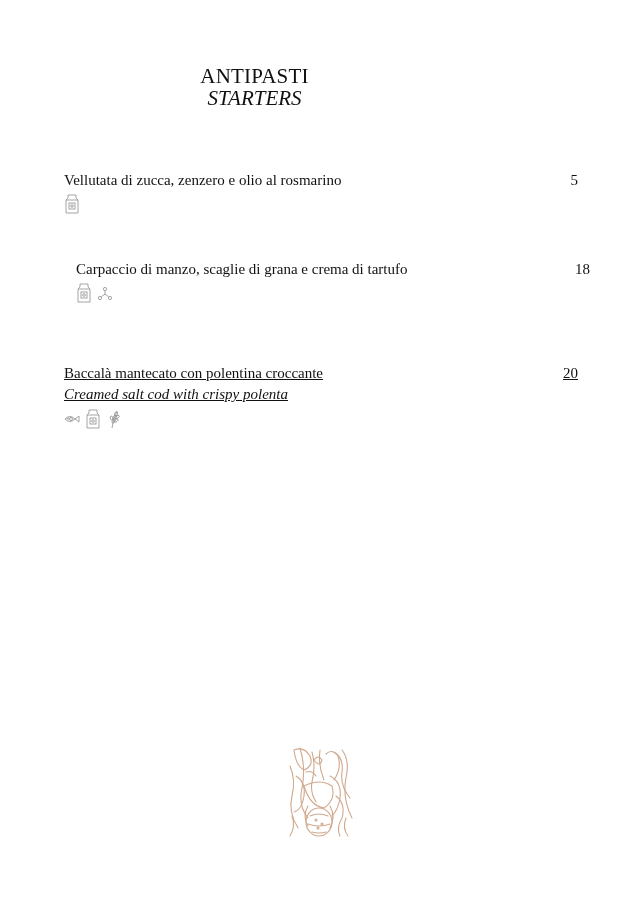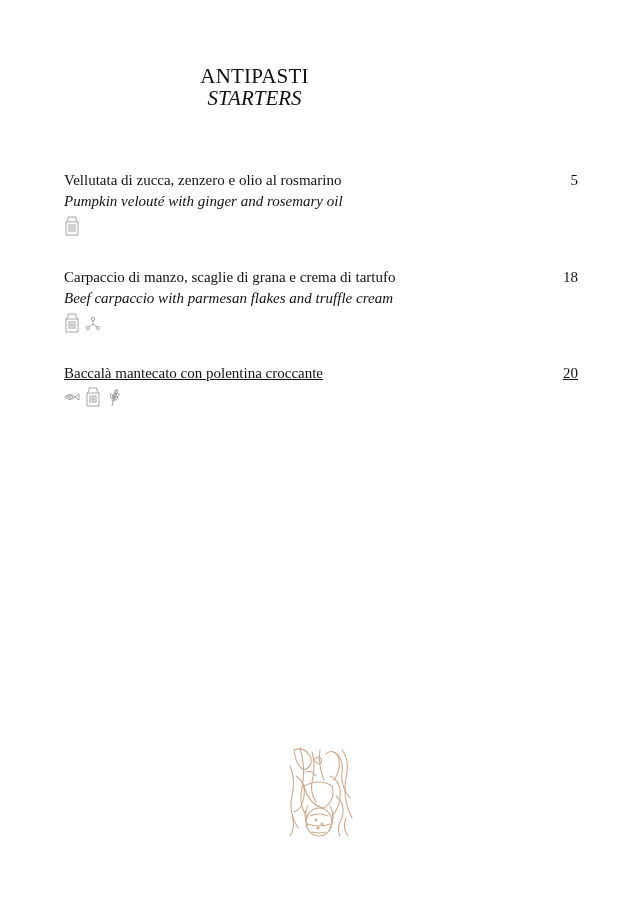--- a/index.html
+++ b/index.html
@@ -93,39 +93,37 @@
 <div class="header">
   <span class="title">ANTIPASTI</span>
   <span class="subtitle">STARTERS</span>
 </div>
 
 <div class="dish" style="top:170px;">
   <div class="row">
     <span class="name-it">Vellutata di zucca, zenzero e olio al rosmarino</span>
     <span class="price">5</span>
   </div>
-  <div class="name-en">Pumpkin velouté with ginger and rosemary oil</div>
   <div class="allergens">
     <span class="allergen">
       <svg viewBox="0 0 16 20" fill="none" stroke="#9a9a9a" stroke-width="0.9">
         <path d="M4 1 h8 v3 l2 2 v13 h-12 v-13 l2-2 z"></path>
         <path d="M2 6 h12"></path>
         <rect x="5" y="9" width="6" height="6"></rect>
         <circle cx="8" cy="12" r="1.3"></circle>
       </svg>
     </span>
   </div>
 </div>
 
-<div class="dish" style="top:267px;">
+<div class="dish" style="top:259px;margin-left:12px;">
   <div class="row">
     <span class="name-it">Carpaccio di manzo, scaglie di grana e crema di tartufo</span>
     <span class="price">18</span>
   </div>
-  <div class="name-en">Beef carpaccio with parmesan flakes and truffle cream</div>
   <div class="allergens">
     <span class="allergen">
       <svg viewBox="0 0 16 20" fill="none" stroke="#9a9a9a" stroke-width="0.9">
         <path d="M4 1 h8 v3 l2 2 v13 h-12 v-13 l2-2 z"></path>
         <path d="M2 6 h12"></path>
         <rect x="5" y="9" width="6" height="6"></rect>
         <circle cx="8" cy="12" r="1.3"></circle>
       </svg>
     </span>
     <span class="allergen">
@@ -137,20 +135,21 @@
       </svg>
     </span>
   </div>
 </div>
 
 <div class="dish" style="top:363px;text-decoration:underline;">
   <div class="row">
     <span class="name-it">Baccalà mantecato con polentina croccante</span>
     <span class="price">20</span>
   </div>
+  <div class="name-en">Creamed salt cod with crispy polenta</div>
   <div class="allergens">
     <span class="allergen" style="width:16px;">
       <svg viewBox="0 0 16 20" fill="none" stroke="#9a9a9a" stroke-width="0.9">
         <path d="M1 10 q5 -5 10 0 q-5 5 -10 0 z"></path>
         <path d="M11 10 l4 -3 v6 z"></path>
         <circle cx="4" cy="9.5" r="0.8"></circle>
         <circle cx="7" cy="10" r="1.5"></circle>
       </svg>
     </span>
     <span class="allergen">

